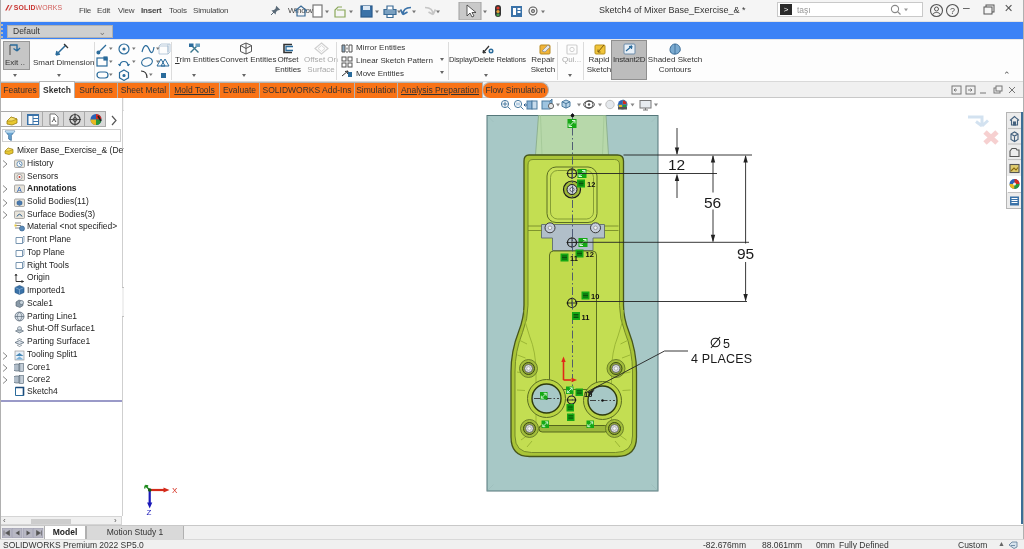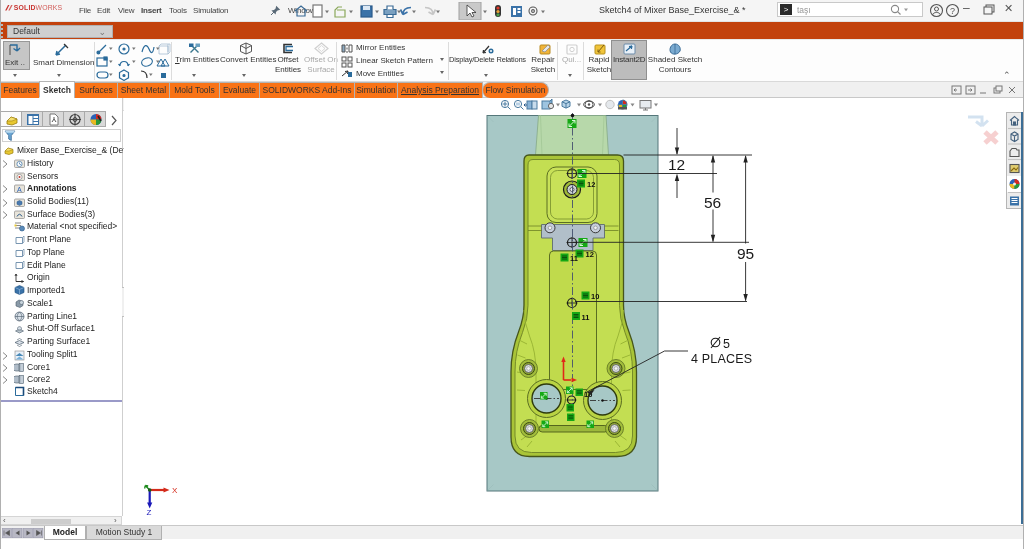--- a/index.html
+++ b/index.html
@@ -3,21 +3,21 @@
 <meta charset="utf-8">
 <style>
 * { margin:0; padding:0; box-sizing:border-box; }
 html,body { width:1024px; height:549px; overflow:hidden; font-family:"Liberation Sans", sans-serif; }
 #app { position:absolute; left:0; top:0; width:1024px; height:549px; background:#fff; }
 .abs { position:absolute; }
 
 #titlebar { left:0; top:0; width:1024px; height:22px; background:#f5f5f5; border-bottom:1px solid #e3e3e3; }
 .menu { font-size:8px; color:#444; top:6px; letter-spacing:-0.2px; }
 
-#cfgrow { left:0; top:22px; width:1024px; height:18px; background:#c2410c; border-bottom:1px solid #e8e8e8;padding-left:48px; }
+#cfgrow { left:0; top:22px; width:1024px; height:18px; background:#3b82f6; border-bottom:1px solid #e8e8e8;padding-left:48px; }
 #cfgbox { left:7px; top:3px; width:106px; height:13px; background:#cfcfcf; border:1px solid #b0b0b0; font-size:8.5px; color:#333; padding-left:5px; line-height:11px; }
 
 #ribbon { left:0; top:40px; width:1024px; height:42px; background:#fdfdfd; border-bottom:1px solid #d9d9d9; }
 .rb-txt { font-size:8px; color:#333; white-space:nowrap; line-height:9.5px; }
 .rb-txt2 { font-size:8px; color:#333; white-space:nowrap; text-align:center; line-height:9.5px; }
 .gray-txt { color:#a9a9a9; }
 .vdiv { width:1px; background:#dcdcdc; top:2px; height:38px; }
 .drop { width:0; height:0; border-left:2.8px solid transparent; border-right:2.8px solid transparent; border-top:3.2px solid #666; }
 
 #tabrow { left:0; top:82px; width:1024px; height:16px; background:#f0f0f0; border-bottom:1px solid #c8c8c8; }
@@ -269,21 +269,21 @@
         <path d="M7 1 L7 11" stroke="#3a6b96" stroke-width="0.8"></path>
       </svg>
     <div class="abs rb-txt2" style="left:625px;top:15px;width:100px;">Shaded Sketch<br>Contours</div>
     <div class="abs" style="left:1003px;top:30px;font-size:9px;color:#555;">⌃</div>
   </div>
   <div id="tabrow" class="abs">
     <div class="abs ctab" style="left:0px;width:40px;">Features</div>
     <div class="abs ctab active" style="left:39px;width:36px;">Sketch</div>
     <div class="abs ctab" style="left:74px;width:44px;">Surfaces</div>
     <div class="abs ctab" style="left:117px;width:53px;">Sheet Metal</div>
-    <div class="abs ctab" style="left:169px;width:51px;">Mold Tools</div>
+    <div class="abs ctab" style="left:169px;width:51px;text-decoration:underline;">Mold Tools</div>
     <div class="abs ctab" style="left:219px;width:41px;">Evaluate</div>
     <div class="abs ctab" style="left:259px;width:96px;">SOLIDWORKS Add-Ins</div>
     <div class="abs ctab" style="left:354px;width:44px;">Simulation</div>
     <div class="abs ctab" style="left:397px;width:86px;text-decoration:underline;">Analysis Preparation</div>
     <div class="abs ctab" style="left:482px;width:67px;border-radius:8px;">Flow Simulation</div>
     <svg class="abs" style="left:951px;top:3px;" width="70" height="11" viewBox="0 0 70 11">
       <g stroke="#777" fill="none" stroke-width="1">
         <rect x="1" y="1" width="9" height="8"></rect>
           <path d="M3 5 l3 0 M4.5 3.5 l-1.5 1.5 1.5 1.5"></path>
         <rect x="15" y="1" width="9" height="8"></rect>
@@ -400,21 +400,21 @@
     <div class="tree-item" style="left:27px;top:136.2px;">Front Plane</div>
     <svg class="abs" style="left:14px;top:149.5px;" width="11" height="11" viewBox="0 0 11 11">
           <path d="M2 2.5 h6.5 v6 h-6.5 Z" fill="none" stroke="#6a8aa8" stroke-width="0.9"></path>
           <path d="M8.5 2.5 l1.5 -1.5 M8.5 8.5 l1.5 -1.5 M10 1 v6" stroke="#6a8aa8" stroke-width="0.7" fill="none"></path>
         </svg>
     <div class="tree-item" style="left:27px;top:149.2px;">Top Plane</div>
     <svg class="abs" style="left:14px;top:162.2px;" width="11" height="11" viewBox="0 0 11 11">
           <path d="M2 2.5 h6.5 v6 h-6.5 Z" fill="none" stroke="#6a8aa8" stroke-width="0.9"></path>
           <path d="M8.5 2.5 l1.5 -1.5 M8.5 8.5 l1.5 -1.5 M10 1 v6" stroke="#6a8aa8" stroke-width="0.7" fill="none"></path>
         </svg>
-    <div class="tree-item" style="left:27px;top:161.9px;">Edit Plane</div>
+    <div class="tree-item" style="left:27px;top:161.9px;">Right Tools</div>
     <svg class="abs" style="left:14px;top:174.6px;" width="11" height="11" viewBox="0 0 11 11">
           <path d="M2 1 V8.5 H9.5 M2 8.5 l7 -0 M9.5 8.5 l-2 -1 M9.5 8.5 l-2 1 M2 1 l-1 2 M2 1 l1 2" stroke="#333" stroke-width="0.9" fill="none"></path>
         </svg>
     <div class="tree-item" style="left:27px;top:174.3px;">Origin</div>
     <svg class="abs" style="left:14px;top:187.0px;" width="11" height="11" viewBox="0 0 11 11">
           <path d="M5.5 0.5 l4.5 2 v5 l-4.5 2 l-4.5 -2 v-5 Z" fill="#3a72a8" stroke="#1a4a7a" stroke-width="0.6"></path>
           <path d="M1 2.5 l4.5 2 l4.5 -2 M5.5 4.5 V9.5" stroke="#9ac0e0" stroke-width="0.6" fill="none"></path>
         </svg>
     <div class="tree-item" style="left:27px;top:186.7px;">Imported1</div>
     <svg class="abs" style="left:14px;top:200.5px;" width="11" height="11" viewBox="0 0 11 11">
@@ -784,17 +784,30 @@
         <rect x="10.5" y="0" width="9.5" height="10" fill="#b8b8c4" stroke="#8888a0" stroke-width="0.5"></rect>
         <rect x="21" y="0" width="9.5" height="10" fill="#b8b8c4" stroke="#8888a0" stroke-width="0.5"></rect>
         <rect x="31.5" y="0" width="9.5" height="10" fill="#b8b8c4" stroke="#8888a0" stroke-width="0.5"></rect>
         <path d="M2 2.5 v5 M7.5 2.5 l-4 2.5 4 2.5 Z" fill="#555" stroke="#555" stroke-width="0.6"></path>
         <path d="M17.5 2.5 l-4 2.5 4 2.5 Z" fill="#555"></path>
         <path d="M24.5 2.5 l4 2.5 -4 2.5 Z" fill="#555"></path>
         <path d="M34.5 2.5 l4 2.5 -4 2.5 Z M39.5 2.5 v5" fill="#555" stroke="#555" stroke-width="0.6"></path>
       </g>
     </svg>
     <div class="abs" style="left:44px;top:0px;width:42px;height:14px;background:#fff;border:1px solid #b0b0b0;border-top:none;font-size:8.5px;font-weight:bold;color:#222;text-align:center;line-height:13px;">Model</div>
-    <div class="abs" style="left:86px;top:0px;width:76px;height:14px;background:#d9d9d9;border:1px solid #b0b0b0;border-top:none;font-size:8.5px;color:#333;text-align:center;line-height:13px;">Motion Study 1</div>
+    <div class="abs" style="left:86px;top:0px;width:98px;height:14px;background:#d9d9d9;border:1px solid #b0b0b0;border-top:none;font-size:8.5px;color:#333;text-align:center;line-height:13px;">Motion Study 1</div>
   </div>
   <div class="abs" style="left:0;top:0;width:1px;height:549px;background:#b0b0b0;"></div>
   <div class="abs" style="left:1023px;top:0;width:1px;height:549px;background:#b0b0b0;"></div>
+  <div id="statusbar" class="abs">
+    <span class="st" style="left:3px;">SOLIDWORKS Premium 2022 SP5.0</span>
+    <span class="st" style="left:703px;">-82.676mm</span>
+    <span class="st" style="left:762px;">88.061mm</span>
+    <span class="st" style="left:816px;">0mm</span>
+    <span class="st" style="left:839px;">Fully Defined</span>
+    <span class="st" style="left:958px;">Custom</span>
+    <span class="st" style="left:998px;font-size:7px;color:#666;">▲</span>
+    <svg class="abs" style="left:1008px;top:1px;" width="10" height="8" viewBox="0 0 10 8">
+        <path d="M1 4 L4 1 H9 V6 L6 7.5 Z" fill="#d8e4ee" stroke="#5a7a95" stroke-width="0.8"></path>
+        <path d="M3 4.5 h4" stroke="#5a7a95" stroke-width="0.8"></path>
+      </svg>
+  </div>
 </div>
 
 </body></html>

